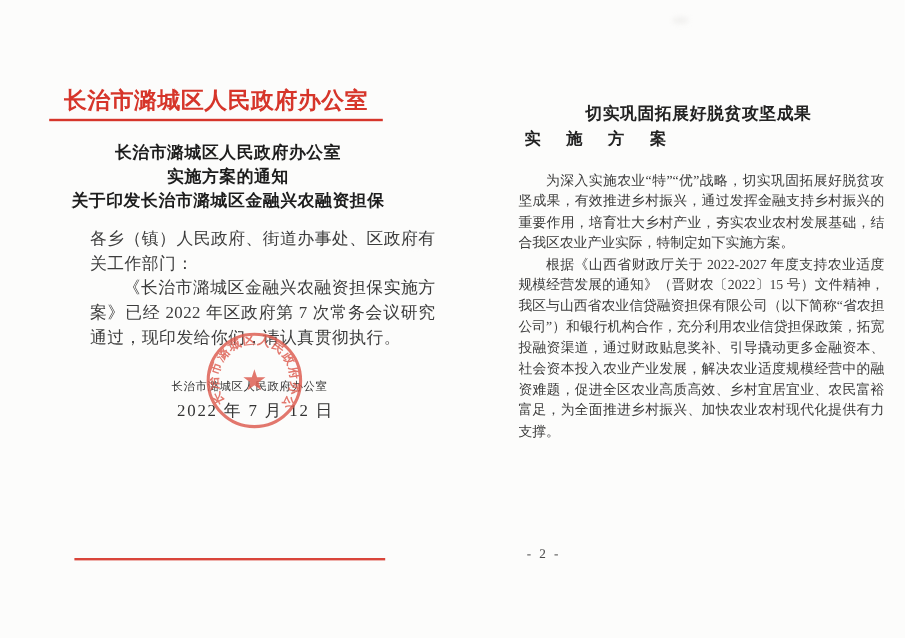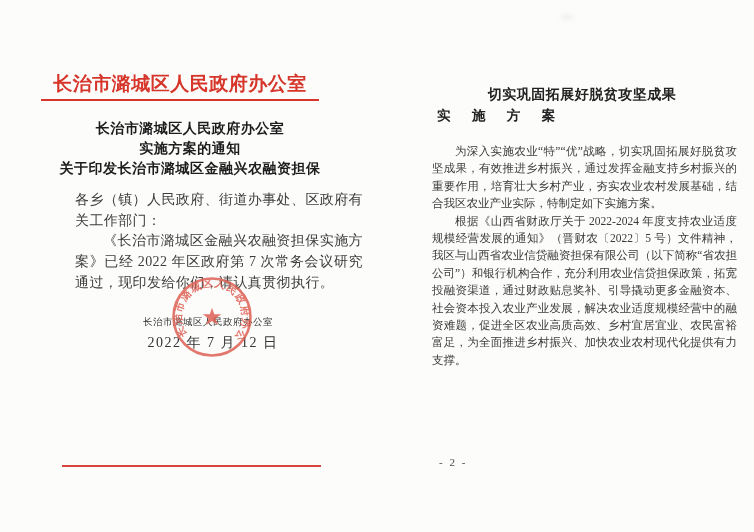--- a/index.html
+++ b/index.html
@@ -147,19 +147,19 @@
   </div>
 
   <div>
 
     <div class="abs plan-title-1">切实巩固拓展好脱贫攻坚成果</div>
 
     <div class="abs plan-title-2">实 施 方 案</div>
 
     <div class="abs right-body">
       <div class="para">为深入实施农业“特”“优”战略，切实巩固拓展好脱贫攻坚成果，有效推进乡村振兴，通过发挥金融支持乡村振兴的重要作用，培育壮大乡村产业，夯实农业农村发展基础，结合我区农业产业实际，特制定如下实施方案。</div>
-      <div class="para">根据《山西省财政厅关于 2022-2024 年度支持农业适度规模经营发展的通知》（晋财农〔2022〕5 号）文件精神，我区与山西省农业信贷融资担保有限公司（以下简称“省农担公司”）和银行机构合作，充分利用农业信贷担保政策，拓宽投融资渠道，通过财政贴息奖补、引导撬动更多金融资本、社会资本投入农业产业发展，解决农业适度规模经营中的融资难题，促进全区农业高质高效、乡村宜居宜业、农民富裕富足，为全面推进乡村振兴、加快农业农村现代化提供有力支撑。</div>
+      <div class="para">根据《山西省财政厅关于 2022-2027 年度支持农业适度规模经营发展的通知》（晋财农〔2022〕15 号）文件精神，我区与山西省农业信贷融资担保有限公司（以下简称“省农担公司”）和银行机构合作，充分利用农业信贷担保政策，拓宽投融资渠道，通过财政贴息奖补、引导撬动更多金融资本、社会资本投入农业产业发展，解决农业适度规模经营中的融资难题，促进全区农业高质高效、乡村宜居宜业、农民富裕富足，为全面推进乡村振兴、加快农业农村现代化提供有力支撑。</div>
     </div>
 
     <div class="abs page-number">- 2 -</div>
   </div>
 
 </div>
 
 </body></html>

